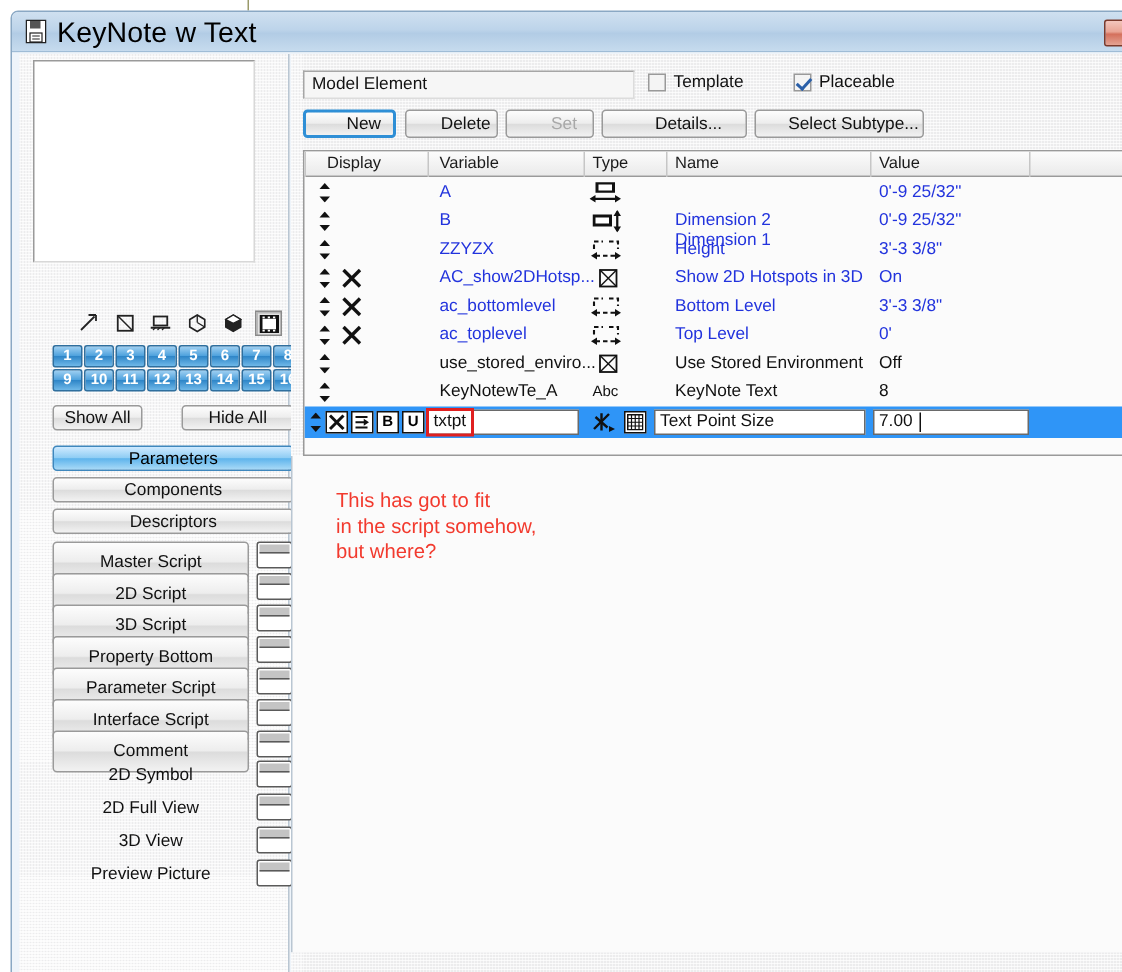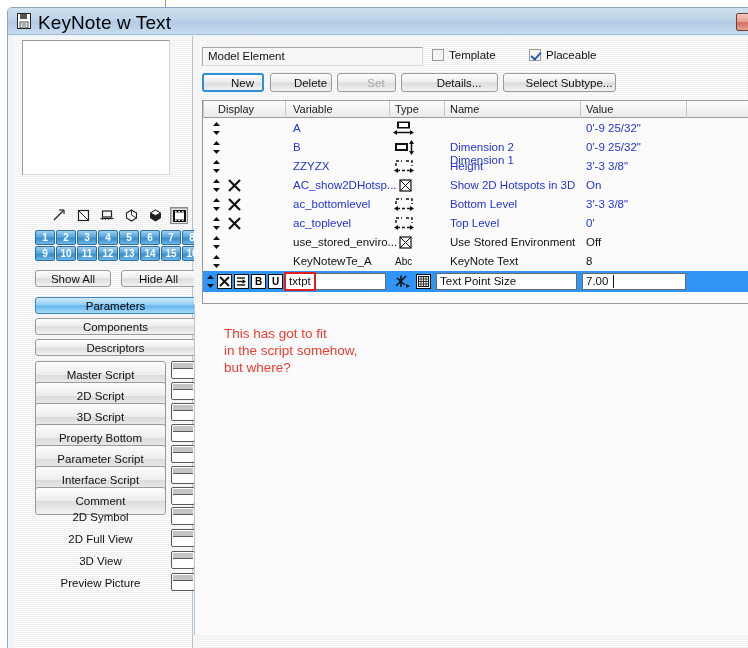--- a/index.html
+++ b/index.html
@@ -119,21 +119,21 @@
     cursor: default;
   }
   .btn.blue {
     background: linear-gradient(to bottom, #cfeaff 0%, #8fcdf4 48%, #5fb4ec 52%, #a9daf7 100%);
     border-color: #3e87bd;
     color: #000;
   }
   .btn.disabled { color: #a8a8a8; }
   .btn.focus { border: 2px solid #2f8fd6; }
 
-  .showall { position: absolute; left: 22px; top: 234px; width: 76px; height: 17px; }
+  .showall { position: absolute; left: 22px; top: 234px; width: 60px; height: 17px; }
   .hideall { position: absolute; left: 108px; top: 234px; width: 75px; height: 17px; }
 
   .sect-btn { position: absolute; left: 22px; width: 161px; height: 17px; }
   .script-btn { position: absolute; left: 22px; width: 131px; height: 28px; }
   .script-ico {
     position: absolute; left: 158px;
     width: 24px; height: 18px;
     background: #ffffff;
     border: 1px solid #5a5a5a;
     border-radius: 2px;

